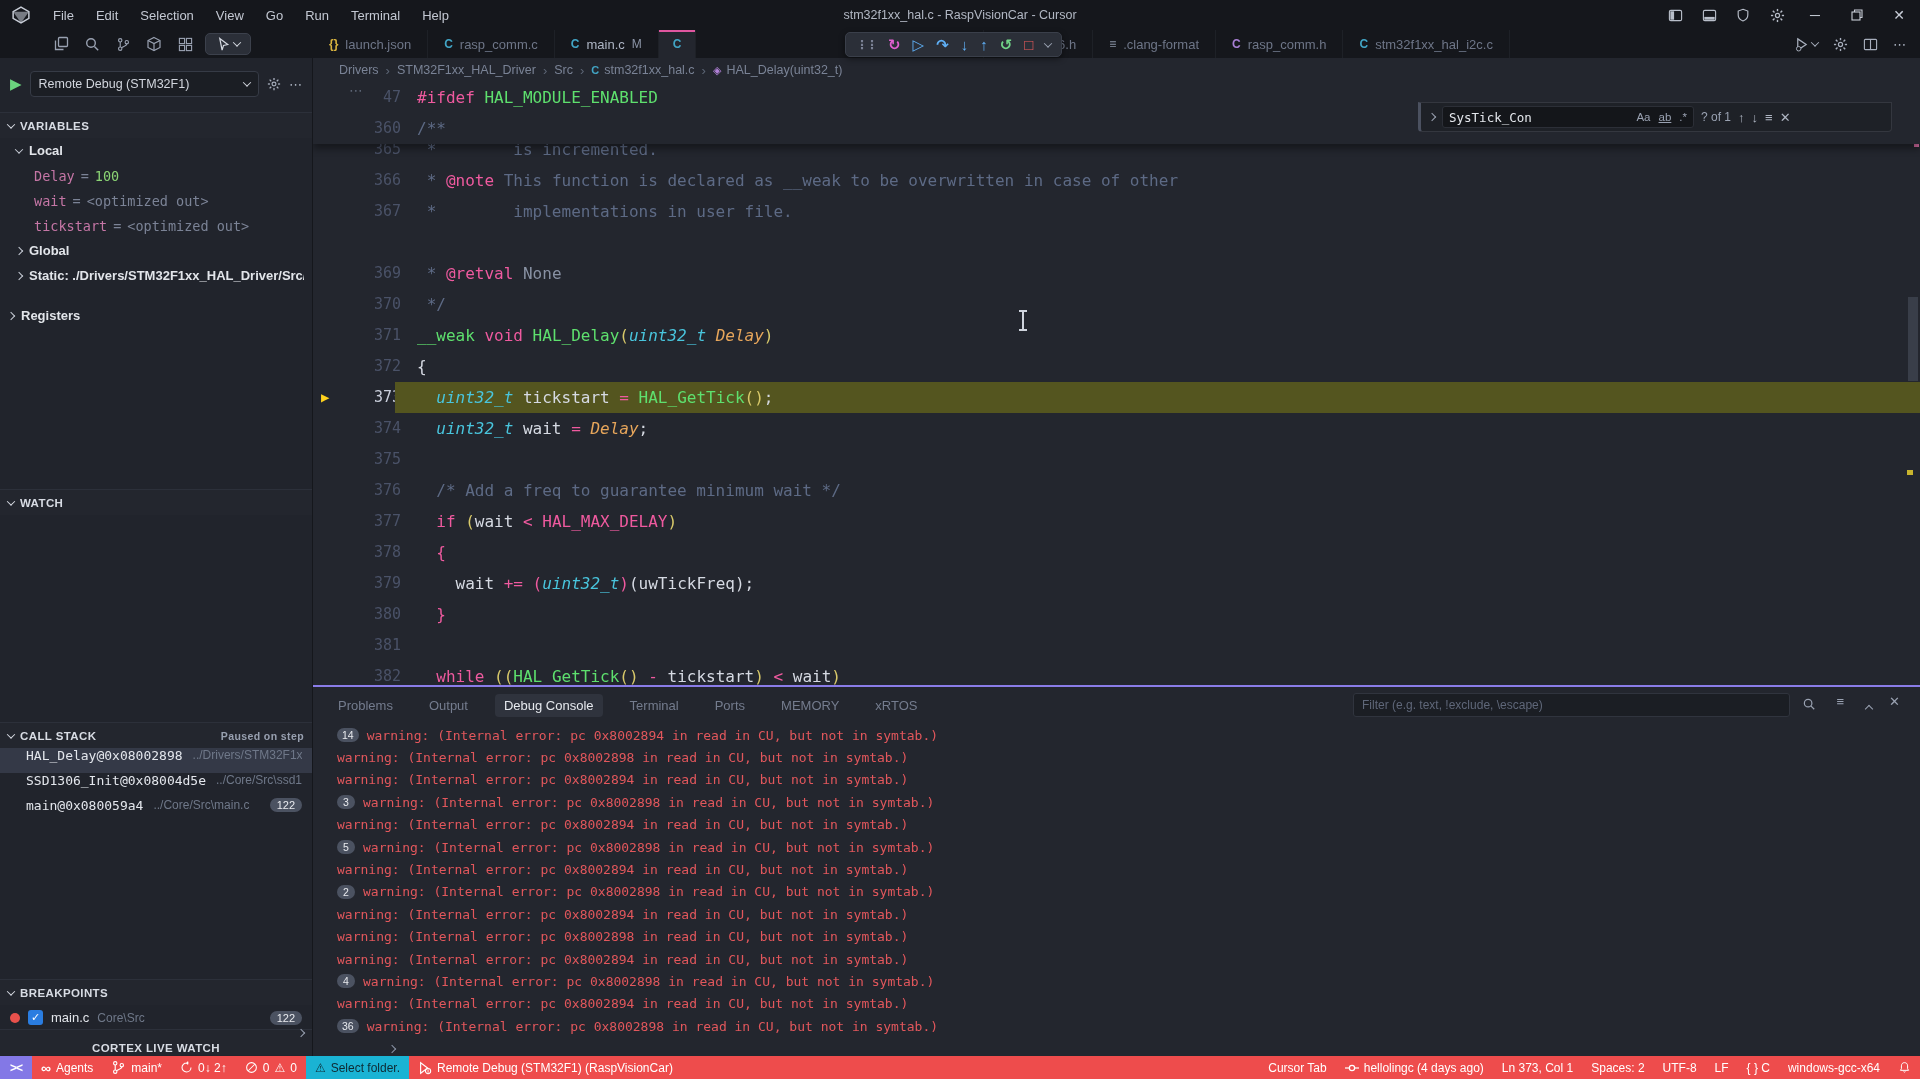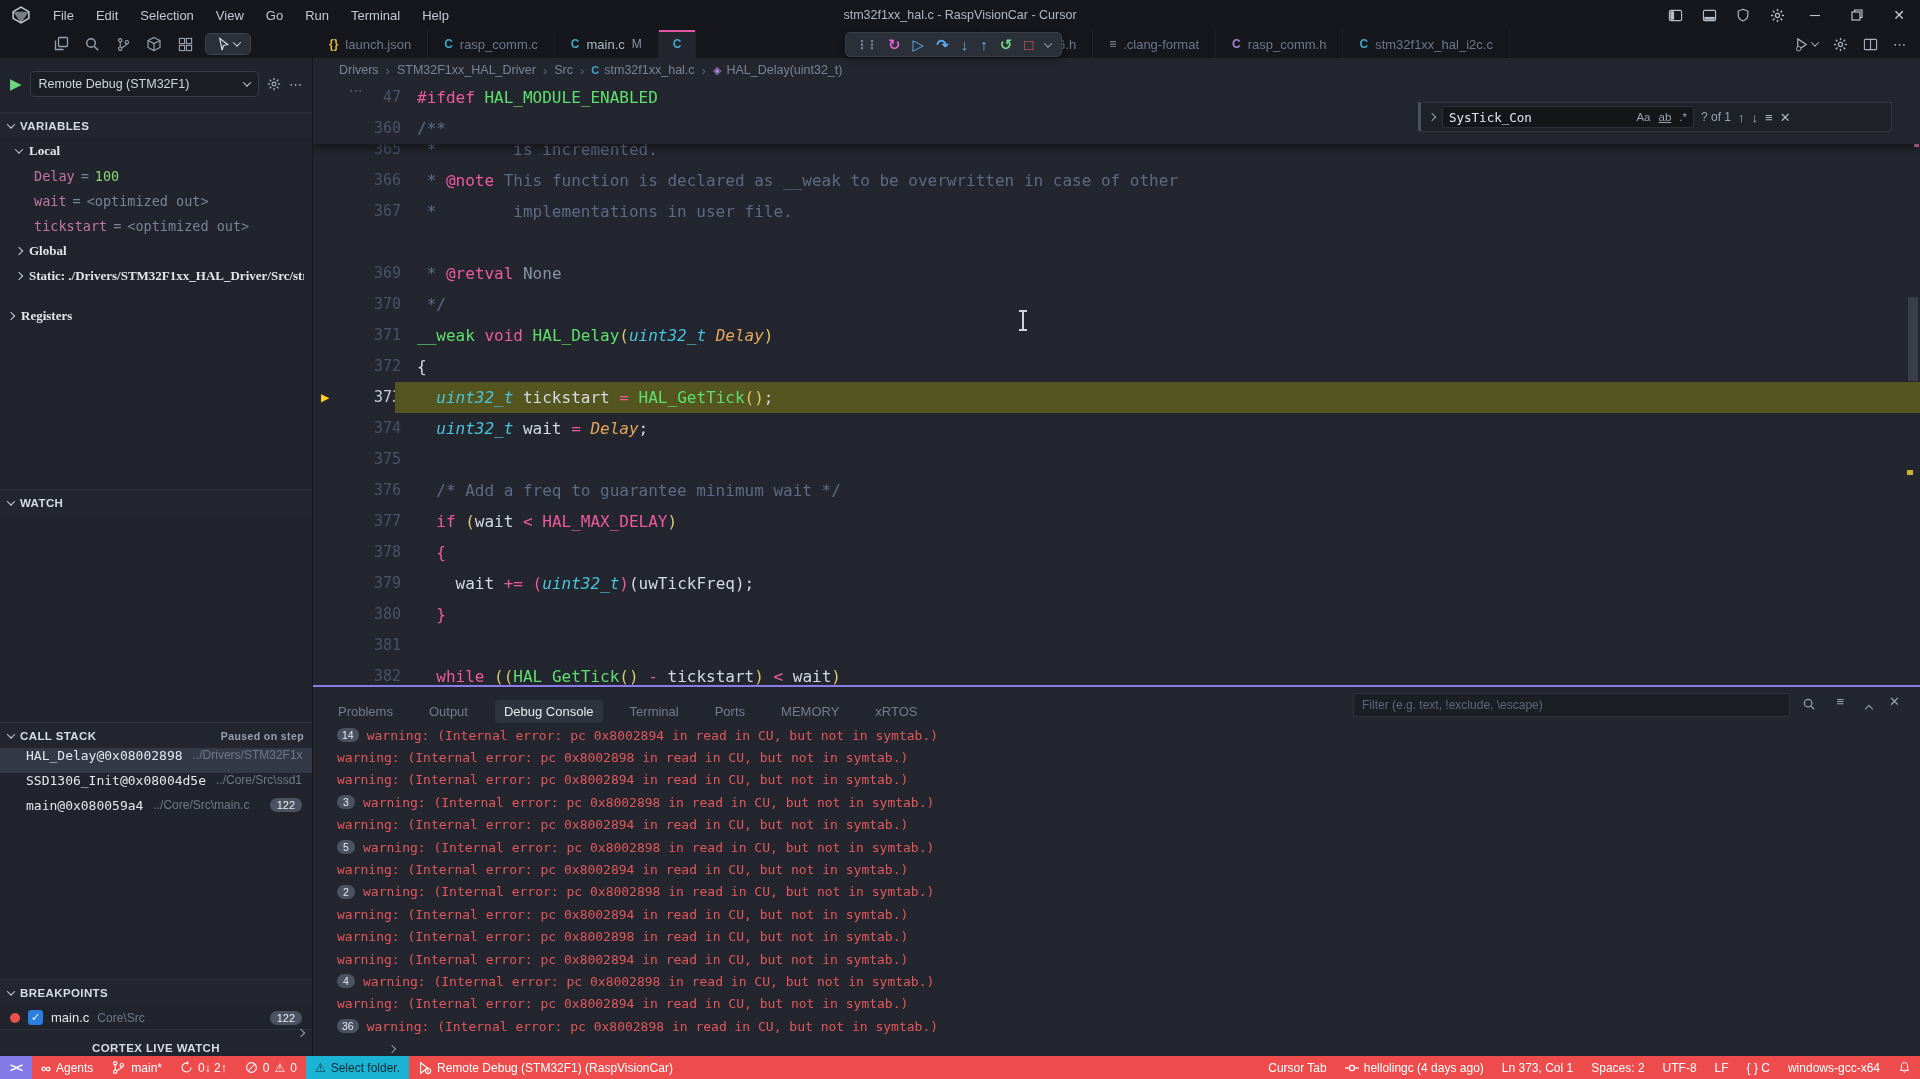--- a/index.html
+++ b/index.html
@@ -46,21 +46,21 @@
   .cfgsel{flex:1 1 auto;height:26px;background:#1b1e24;border:1px solid #363b46;border-radius:4px;display:flex;align-items:center;
     padding:0 8px;color:#d2d6de;font-size:12.5px;gap:6px;}
   .cfgsel span.lbl{flex:1 1 auto;overflow:hidden;white-space:nowrap;}
   .sechdr{position:absolute;left:0;width:100%;height:26px;display:flex;align-items:center;gap:6px;padding:0 8px;
     font-weight:bold;font-size:11.5px;letter-spacing:.4px;color:#d8dce4;background:#23262e;border-top:1px solid #2c303a;}
   .sechdr .right{margin-left:auto;font-size:10.5px;color:#98a0b0;}
   .chv{display:inline-block;width:6px;height:6px;border-right:1.5px solid currentColor;border-bottom:1.5px solid currentColor;flex:0 0 auto;}
   .chv.down{transform:rotate(45deg) translate(-1px,-1px);}
   .chv.right{transform:rotate(-45deg);}
   .chv.up{transform:rotate(-135deg);}
-  .treerow{position:absolute;left:0;width:100%;height:25px;display:flex;align-items:center;gap:7px;padding:0 8px;font-size:13px;font-family:Liberation Serif, serif;}
+  .treerow{position:absolute;left:0;width:100%;height:25px;display:flex;align-items:center;gap:7px;padding:0 8px;font-size:13px;}
   .treerow .glabel{font-weight:bold;color:#e2e5ea;white-space:nowrap;overflow:hidden;}
   .varrow{position:absolute;left:0;width:100%;height:25px;display:flex;align-items:center;padding-left:34px;
     font-family:"DejaVu Sans Mono",monospace;font-size:13.5px;white-space:nowrap;}
   .vname{color:#c576a6;}
   .veq{color:#7b8396;margin:0 6px;}
   .vnum{color:#8bd474;}
   .vdim{color:#7b8396;}
   .stackrow{position:absolute;left:0;width:100%;height:25px;display:flex;align-items:flex-start;padding:0 10px 0 26px;gap:10px;}
   .stackrow.sel{background:#343947;}
   .fname{font-family:"DejaVu Sans Mono",monospace;font-size:13px;color:#e3e6ec;white-space:nowrap;}
@@ -115,21 +115,21 @@
   .sbar{position:absolute;right:0;top:0;width:14px;height:100%;}
   .sbar .thumb{position:absolute;left:2px;top:215px;width:10px;height:84px;background:rgba(125,134,154,.25);}
   .sbar .mark-y{position:absolute;left:1px;width:6px;height:5px;background:#c8b42e;top:388px;}
   .sbar .mark-p{position:absolute;left:8px;width:5px;height:5px;background:#d16a9f;top:60px;}
   .ibeam{position:absolute;left:709px;top:230px;width:2px;height:17px;background:#cfd4dd;z-index:9;}
   .ibeam::before,.ibeam::after{content:"";position:absolute;left:-3px;width:8px;height:2px;background:#cfd4dd;}
   .ibeam::before{top:-2px;} .ibeam::after{bottom:-2px;}
 
   
   .panel{position:absolute;left:0;top:627px;width:100%;height:371px;background:#23262e;border-top:2px solid #8a7ce8;}
-  .panel-hdr{position:absolute;left:0;top:0;width:100%;height:36px;display:flex;align-items:flex-end;padding:0 16px;gap:18px;}
+  .panel-hdr{position:absolute;left:0;top:0;width:100%;height:36px;display:flex;align-items:center;padding:0 16px;gap:18px;}
   .ptab{color:#747c8e;font-size:13px;padding:4px 9px;border-radius:4px;white-space:nowrap;}
   .ptab.active{background:#2f333d;color:#e6e9ee;}
   .pfilter{position:absolute;left:1040px;top:6px;width:437px;height:24px;background:#1b1e24;border:1px solid #30343e;border-radius:3px;
     color:#e0e3e9;font-size:12px;padding:0 8px;outline:none;font-family:"Liberation Sans","DejaVu Sans",sans-serif;}
   .pfilter::placeholder{color:#5f6779;}
   .pic{position:absolute;top:10px;color:#9aa2b2;}
   .console{position:absolute;left:0;top:37px;width:100%;height:314px;overflow:hidden;}
   .crow{position:relative;height:22.4px;display:flex;align-items:center;padding-left:24px;
     font-family:"DejaVu Sans Mono",monospace;font-size:13px;color:#e2575c;white-space:nowrap;}
   .crow .cbadge{background:#4b5261;color:#e8eaee;font-size:10.5px;border-radius:9px;min-width:18px;text-align:center;

